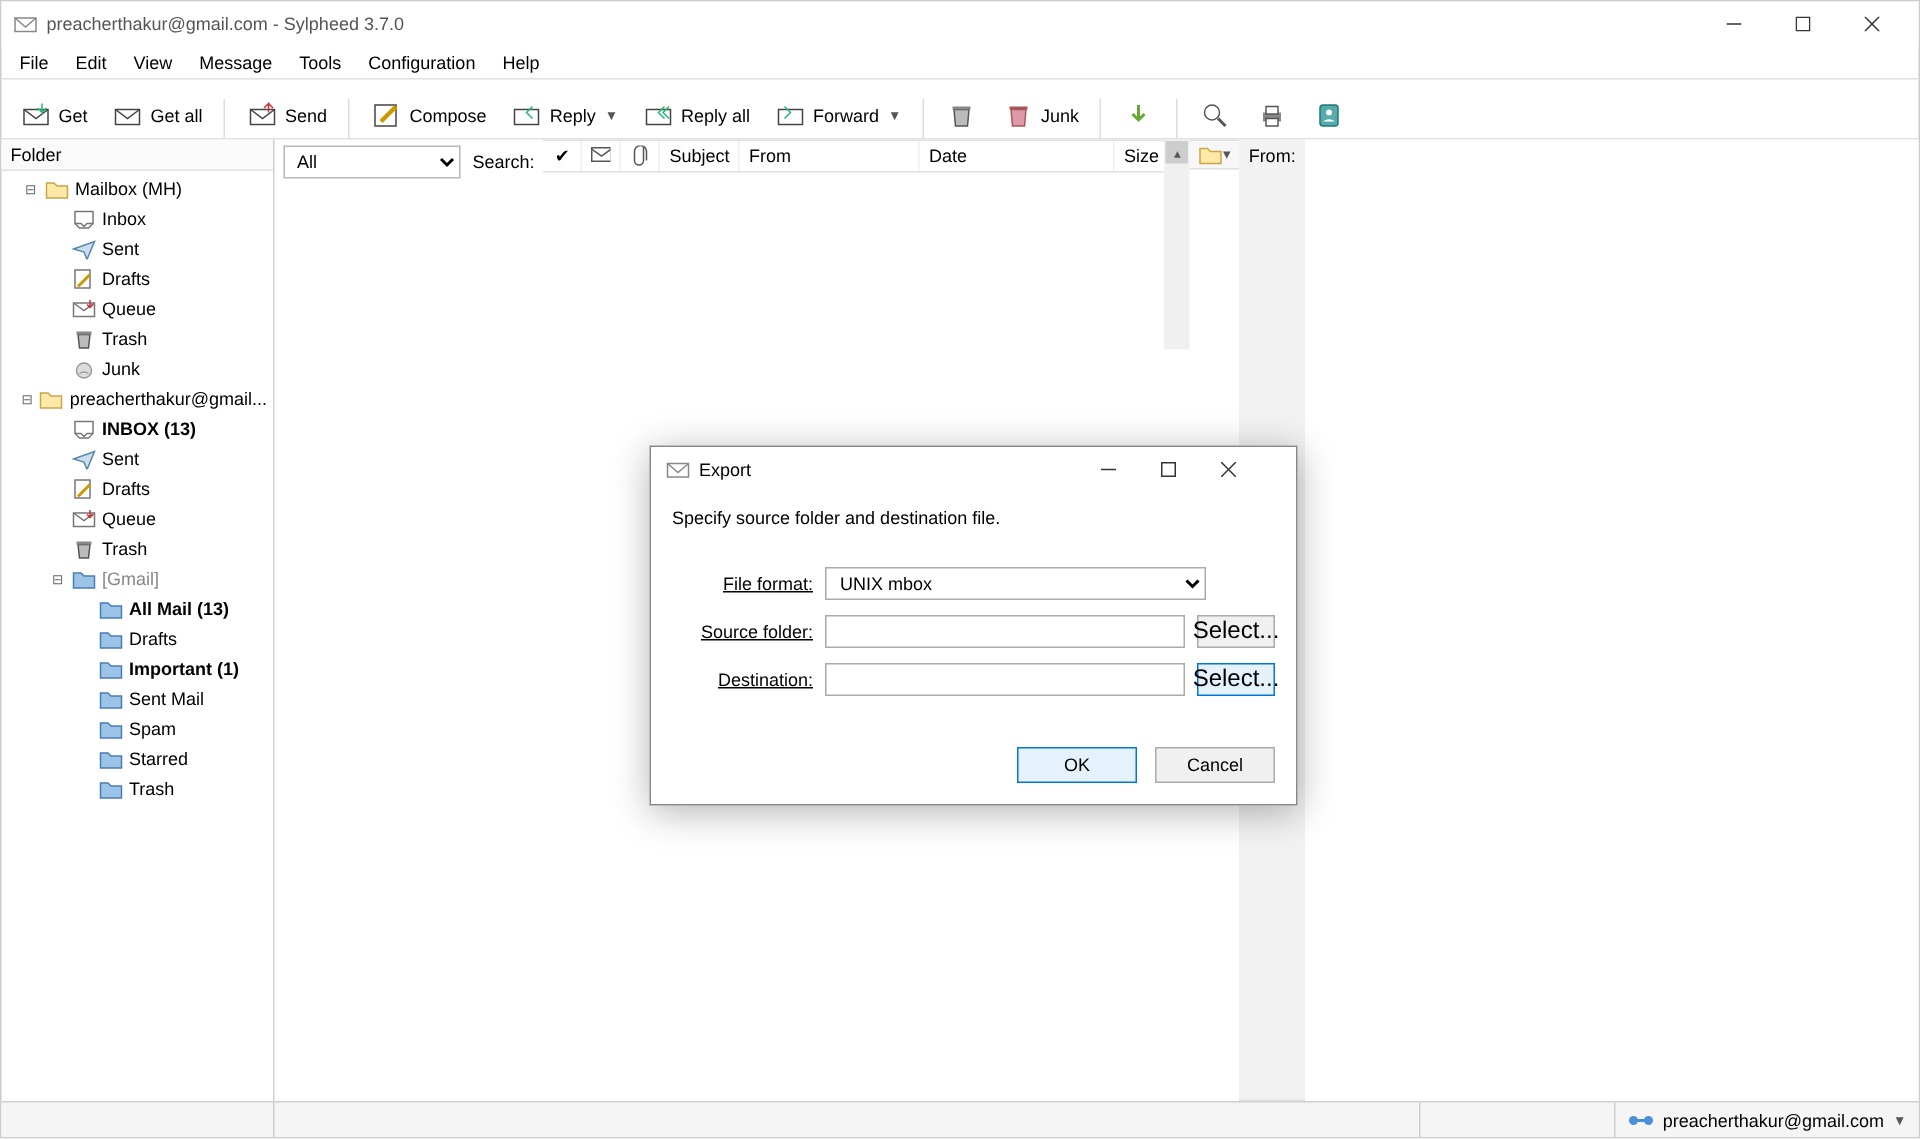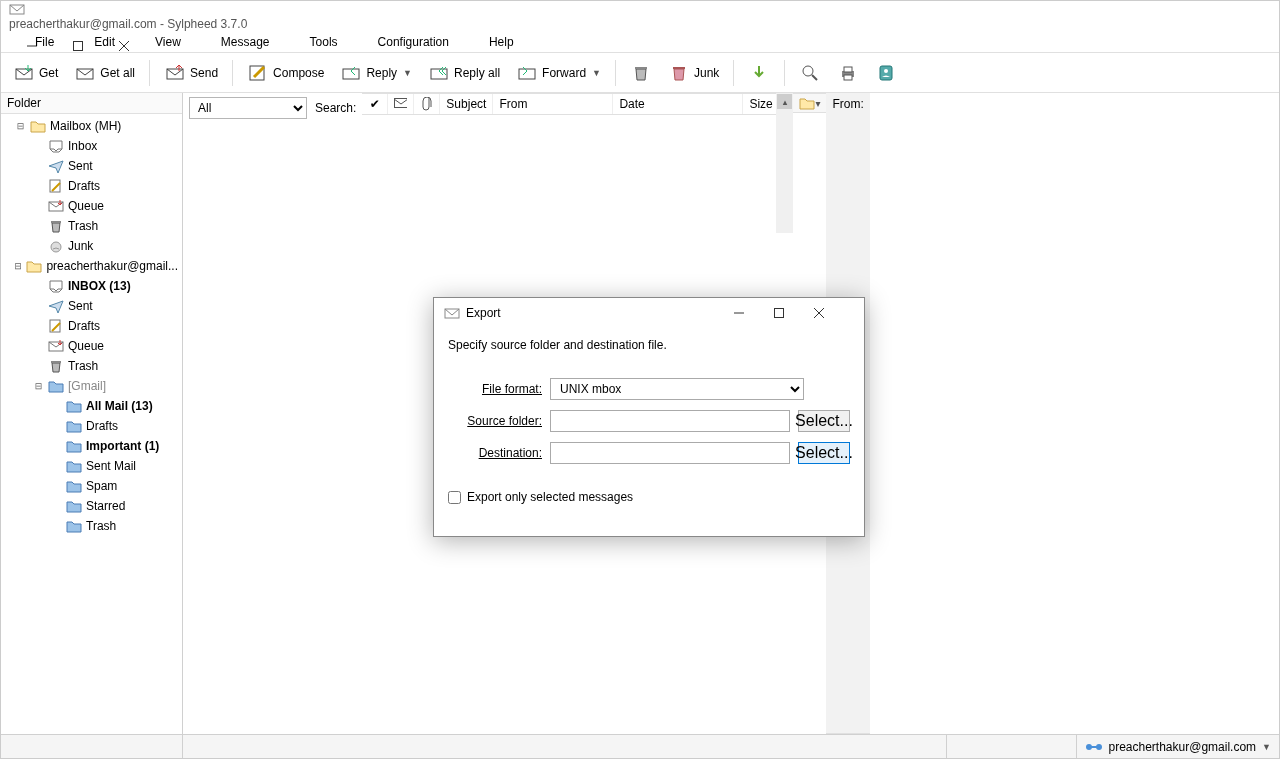--- a/index.html
+++ b/index.html
@@ -1,28 +1,28 @@
 <!DOCTYPE html>
 <html><head>
 <meta charset="utf-8">
 <style>
 * { box-sizing: border-box; margin: 0; padding: 0; }
 body { font-family: "Segoe UI", Tahoma, sans-serif; font-size: 12px; background: #fff; color: #000; }
 .window { width: 1280px; height: 759px; display: flex; flex-direction: column; border: 1px solid #ccc; position: relative; }
 
-.titlebar { height: 30px; display: flex; align-items: flex-start; padding: 0 8px; background: #fff; flex-direction: column; }
+.titlebar { height: 30px; display: flex; align-items: center; padding: 0 8px; background: #fff; }
 .titlebar .app-icon { width: 16px; height: 16px; margin-right: 6px; }
 .titlebar .title { flex: 1; color: #555; font-size: 12px; }
 .winbtns { display: flex; }
 .winbtn { width: 46px; height: 30px; display: flex; align-items: center; justify-content: center; color: #555; }
 
 .menubar { height: 22px; display: flex; align-items: center; gap: 2px; padding: 0 4px; border-bottom: 1px solid #e0e0e0; }
-.menubar .mitem { padding: 2px 8px; cursor: default; margin-left: 22px; }
-
-.toolbar { height: 40px; display: flex; align-items: center; gap: 4px; padding: 0 6px; border-bottom: 1px solid #e0e0e0; }
+.menubar .mitem { padding: 2px 8px; cursor: default; }
+
+.toolbar { height: 40px; display: flex; align-items: flex-end; gap: 4px; padding: 0 6px; border-bottom: 1px solid #e0e0e0; }
 .tbtn { display: flex; align-items: center; gap: 4px; padding: 4px 6px; cursor: default; }
 .tbtn .caret { font-size: 9px; color: #555; margin-left: 2px; }
 .tsep { width: 1px; height: 26px; background: #ddd; margin: 0 4px; }
 .ticon { width: 22px; height: 22px; display: inline-flex; align-items: center; justify-content: center; }
 
 .content { flex: 1; display: flex; min-height: 0; }
 
 .sidebar { width: 182px; border-right: 1px solid #d0d0d0; display: flex; flex-direction: column; }
 .sidebar .hdr { padding: 3px 6px; border-bottom: 1px solid #e0e0e0; background: #fafafa; }
 .tree { overflow: auto; flex: 1; padding: 2px 0; }
@@ -580,19 +580,19 @@
           <span class="lbl">Source folder:</span>
           <input type="text" style="">
           <div class="sbtn">Select...</div>
         </div>
         <div class="formrow">
           <span class="lbl">Destination:</span>
           <input type="text" style="">
           <div class="sbtn active">Select...</div>
         </div>
       </div>
-      <div class="chkrow">
-        <input type="checkbox" style="">
-        <span>Export only selected messages</span>
-      </div>
+    </div>
+    <div class="btnrow">
+      <div class="dlgbtn primary">OK</div>
+      <div class="dlgbtn">Cancel</div>
     </div>
   </div>
 </div>
 
 </body></html>

